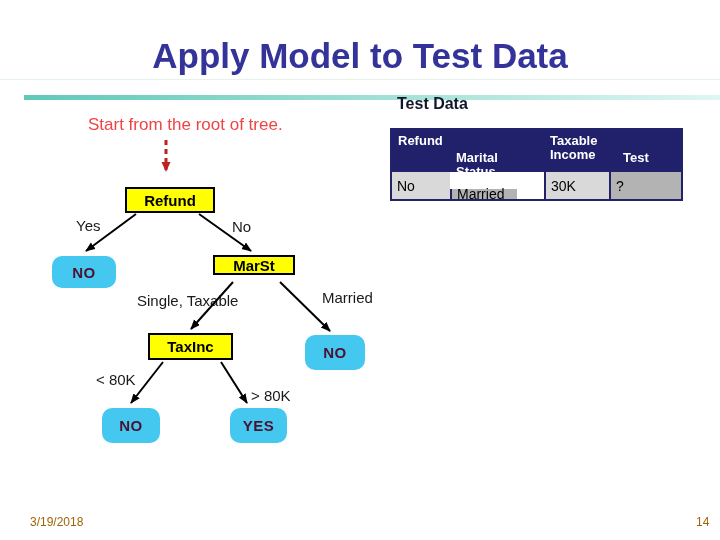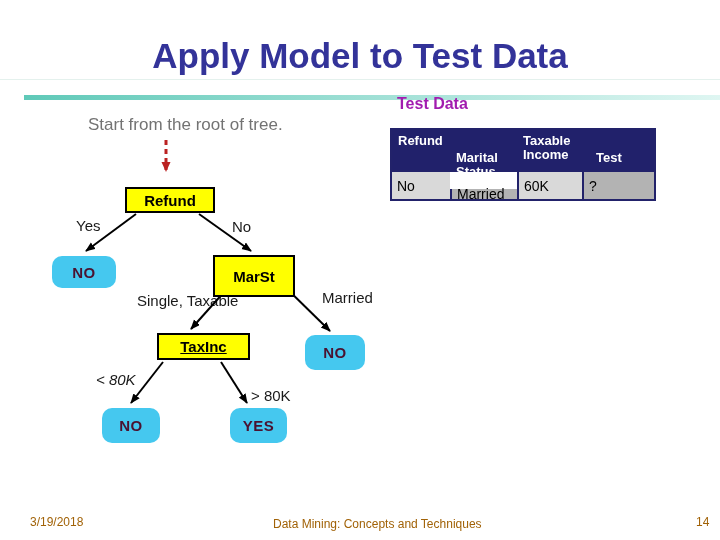--- a/index.html
+++ b/index.html
@@ -10,36 +10,36 @@
   }
   .title {
     position:absolute; left:0; right:0; top:36px; text-align:center;
     font-size:35px; font-weight:bold; color:#333399; letter-spacing:0px;
   }
   .faint-line { position:absolute; left:0; right:0; top:79px; height:1px; background:#e4f1ed; }
   .divider {
     position:absolute; left:24px; right:0; top:95px; height:5px;
     background:linear-gradient(to right, #5fc9b8, #dff6f2);
   }
-  .section-label { position:absolute; left:397px; top:95px; font-size:16px; font-weight:bold; color:#a21caf; }
-  .instruction { position:absolute; left:88px; top:115px; font-size:17px; color:#737373; }
+  .section-label { position:absolute; left:397px; top:95px; font-size:16px; font-weight:bold; color:#0f172a; }
+  .instruction { position:absolute; left:88px; top:115px; font-size:17px; color:#ef4444; }
 
   
   .ttable { position:absolute; left:390px; top:128px; border:2px solid #22226a; }
   .thead { display:flex; background:#21216b; height:40px; }
   .th {
     color:#ffffff; font-size:13px; font-weight:bold; line-height:14px;
     padding:4px 2px 2px 6px; display:flex; flex-direction:column; justify-content:flex-start;
   }
   .th.bottom { justify-content:flex-end; padding-bottom:5px; padding-left:14px; }
   .trow { display:flex; height:29px; border-top:2px solid #22226a; }
   .td {
     font-size:14px; color:#000000; padding-left:5px; display:flex; align-items:center;
   }
-  .c0 { width:58px; } .c1 { width:67px;margin-top:17px; } .c2 { width:65px; } .c3 { width:72px; }
+  .c0 { width:58px; } .c1 { width:67px;margin-top:17px; } .c2 { width:65px;margin-left:27px; } .c3 { width:72px; }
   .td.c1, .td.c2, .td.c3 { border-left:2px solid #22226a; }
   .td.light { background:#d9d9d9; }
   .td.dark { background:#b3b3b3; }
 
   
   .blabel { position:absolute; z-index:1; font-size:15px; color:#1a1a1a; white-space:nowrap; }
   .edges { position:absolute; left:0; top:0; width:720px; height:540px; z-index:2; pointer-events:none; }
   .edge { stroke:#000000; stroke-width:2; }
   .red-dash { stroke:#bb2222; stroke-width:3; stroke-dasharray:5 4; }
   .node {
@@ -73,30 +73,30 @@
   <div class="ttable">
     <div class="thead">
       <div class="th c0">Refund</div>
       <div class="th c1">Marital Status</div>
       <div class="th c2">Taxable Income</div>
       <div class="th c3 bottom">Test</div>
     </div>
     <div class="trow">
       <div class="td c0 light">No</div>
       <div class="td c1 dark">Married</div>
-      <div class="td c2 light">60K</div>
+      <div class="td c2 light">30K</div>
       <div class="td c3 dark">?</div>
     </div>
   </div>
 
   <span class="blabel" style="left:76px;  top:217px;">Yes</span>
   <span class="blabel" style="left:232px; top:218px;">No</span>
   <span class="blabel" style="left:137px; top:292px;">Single, Taxable</span>
   <span class="blabel" style="left:322px; top:289px;">Married</span>
-  <span class="blabel" style="left:96px;  top:371px;font-style:italic;">&lt; 80K</span>
+  <span class="blabel" style="left:96px;  top:371px;">&lt; 80K</span>
   <span class="blabel" style="left:251px; top:371px;margin-top:16px;">&gt; 80K</span>
 
   <svg class="edges" viewBox="0 0 720 540" xmlns="http://www.w3.org/2000/svg">
     <defs>
       <marker id="ah" markerUnits="userSpaceOnUse" markerWidth="11" markerHeight="9" refX="9" refY="4" orient="auto">
         <path d="M0,0 L10,4 L0,8 Z" fill="#000000"></path>
       </marker>
       <marker id="ahr" markerUnits="userSpaceOnUse" markerWidth="12" markerHeight="10" refX="8" refY="4.5" orient="auto">
         <path d="M0,0 L10,4.5 L0,9 Z" fill="#bb2222"></path>
       </marker>
@@ -104,25 +104,24 @@
     <line class="red-dash" x1="166" y1="140" x2="166" y2="170" marker-end="url(#ahr)"></line>
     <line class="edge" x1="136" y1="214" x2="86" y2="251" marker-end="url(#ah)"></line>
     <line class="edge" x1="199" y1="214" x2="251" y2="251" marker-end="url(#ah)"></line>
     <line class="edge" x1="233" y1="282" x2="191" y2="329" marker-end="url(#ah)"></line>
     <line class="edge" x1="280" y1="282" x2="330" y2="331" marker-end="url(#ah)"></line>
     <line class="edge" x1="163" y1="362" x2="131" y2="403" marker-end="url(#ah)"></line>
     <line class="edge" x1="221" y1="362" x2="247" y2="403" marker-end="url(#ah)"></line>
   </svg>
 
   <div class="node" style="left:125px; top:187px; width:90px; height:26px;">Refund</div>
-  <div class="node" style="left:213px; top:255px; width:82px; height:42px;">MarSt</div>
-  <div class="node" style="left:157px; top:333px; width:93px; height:27px;text-decoration:underline;">TaxInc</div>
+  <div class="node" style="left:213px; top:255px; width:82px; height:20px;">MarSt</div>
+  <div class="node" style="left:148px; top:333px; width:85px; height:27px;">TaxInc</div>
 
   <div class="leaf" style="left:52px;  top:256px; width:64px; height:32px;">NO</div>
   <div class="leaf" style="left:305px; top:335px; width:60px; height:35px;">NO</div>
   <div class="leaf" style="left:102px; top:408px; width:58px; height:35px;">NO</div>
   <div class="leaf" style="left:230px; top:408px; width:57px; height:35px;">YES</div>
 
   <span class="footer f-date">3/19/2018</span>
-  <span class="footer f-center">Data Mining: Concepts and Techniques</span>
   <span class="footer f-page">14</span>
 
 </div>
 
 </body></html>

